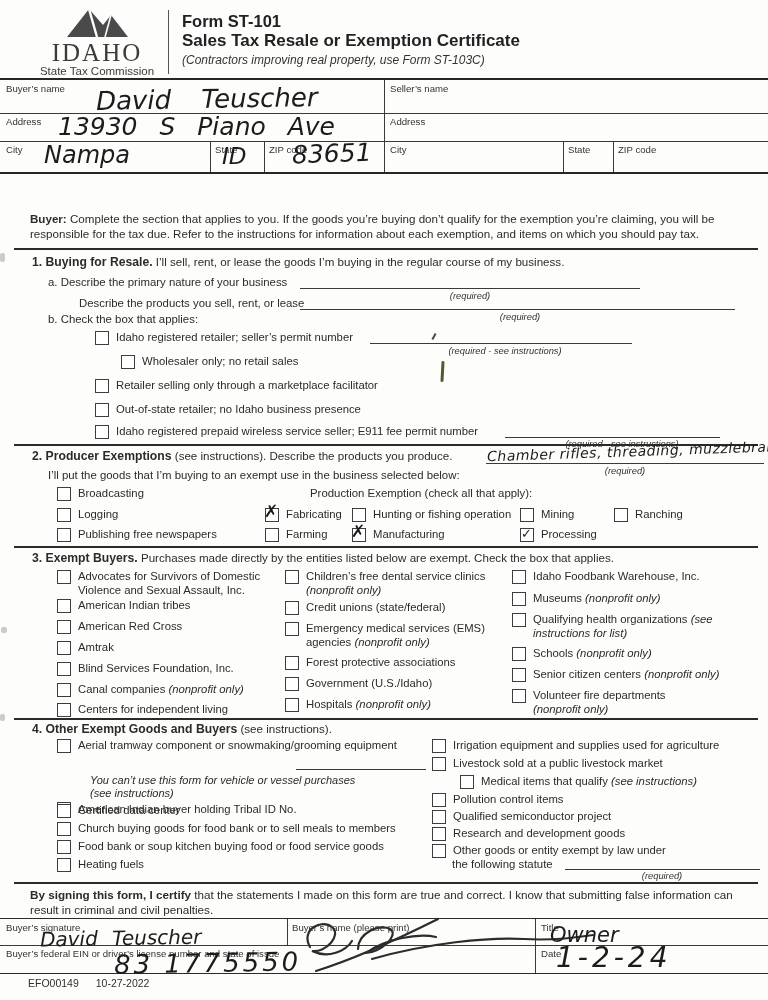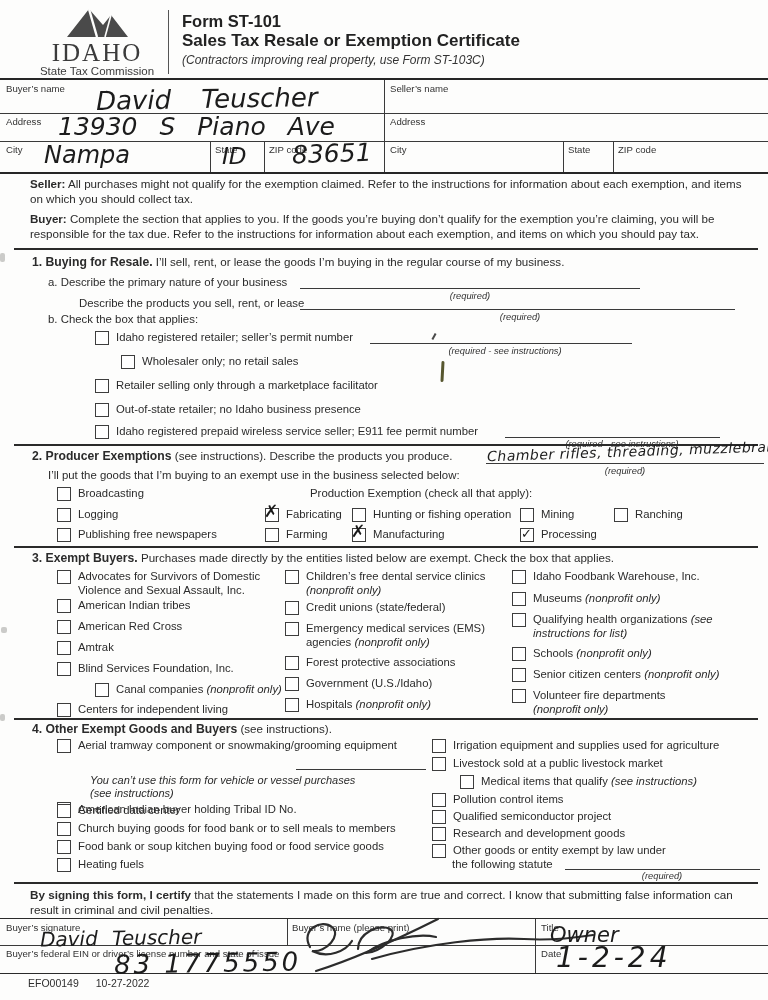--- a/index.html
+++ b/index.html
@@ -77,23 +77,20 @@
     <div class="cell-label" style="left:568px;top:64px;">State</div>
     <div class="cell-label" style="left:618px;top:64px;">ZIP code</div>
   </div>
 
   <div class="hw" style="left:96px;top:84px;font-size:26px;word-spacing:22px;transform:rotate(-1deg);">David Teuscher</div>
   <div class="hw" style="left:58px;top:112px;font-size:25px;word-spacing:14px;">13930 S Piano Ave</div>
   <div class="hw" style="left:44px;top:141px;font-size:24px;">Nampa</div>
   <div class="hw" style="left:222px;top:143px;font-size:23px;">ID</div>
   <div class="hw" style="left:292px;top:139px;font-size:25px;transform:rotate(-2deg);">83651</div>
 
-  <div class="abs para" style="left:30px;top:176px;width:712px;">
-    <b>Seller:</b><span> All purchases might not qualify for the exemption claimed. Refer to the instructions for information about each exemption, and items on which you should collect tax.</span>
-  </div>
   <div class="abs para" style="left:30px;top:211px;width:712px;">
     <b>Buyer:</b><span> Complete the section that applies to you. If the goods you’re buying don’t qualify for the exemption you’re claiming, you will be responsible for the tax due. Refer to the instructions for information about each exemption, and items on which you should pay tax.</span>
   </div>
 
   <div class="hr2" style="top:248px;"></div>
 
   <div class="sechead" style="left:32px;top:255px;width:716px;">
     <span class="hd">1.</span> <span class="hd">Buying for Resale.</span><span style="font-size:11.6px;"> I’ll sell, rent, or lease the goods I’m buying in the regular course of my business.</span>
   </div>
   <div class="lbl" style="left:48px;top:276px;">a. Describe the primary nature of your business</div>
@@ -207,21 +204,21 @@
     <span><span>American Red Cross</span></span>
   </div>
   <div class="ck" style="left:57px;top:641px;width:222px;">
     <span class="cb"></span>
     <span><span>Amtrak</span></span>
   </div>
   <div class="ck" style="left:57px;top:662px;width:222px;">
     <span class="cb"></span>
     <span><span>Blind Services Foundation, Inc.</span></span>
   </div>
-  <div class="ck" style="left:57px;top:683px;width:222px;margin-left:38px;">
+  <div class="ck" style="left:57px;top:683px;width:222px;">
     <span class="cb"></span>
     <span><span>Canal companies</span> <span class="note">(nonprofit only)</span></span>
   </div>
   <div class="ck" style="left:57px;top:703px;width:222px;">
     <span class="cb"></span>
     <span><span>Centers for independent living</span></span>
   </div>
 
   <div class="ck" style="left:285px;top:570px;width:225px;">
     <span class="cb"></span>

